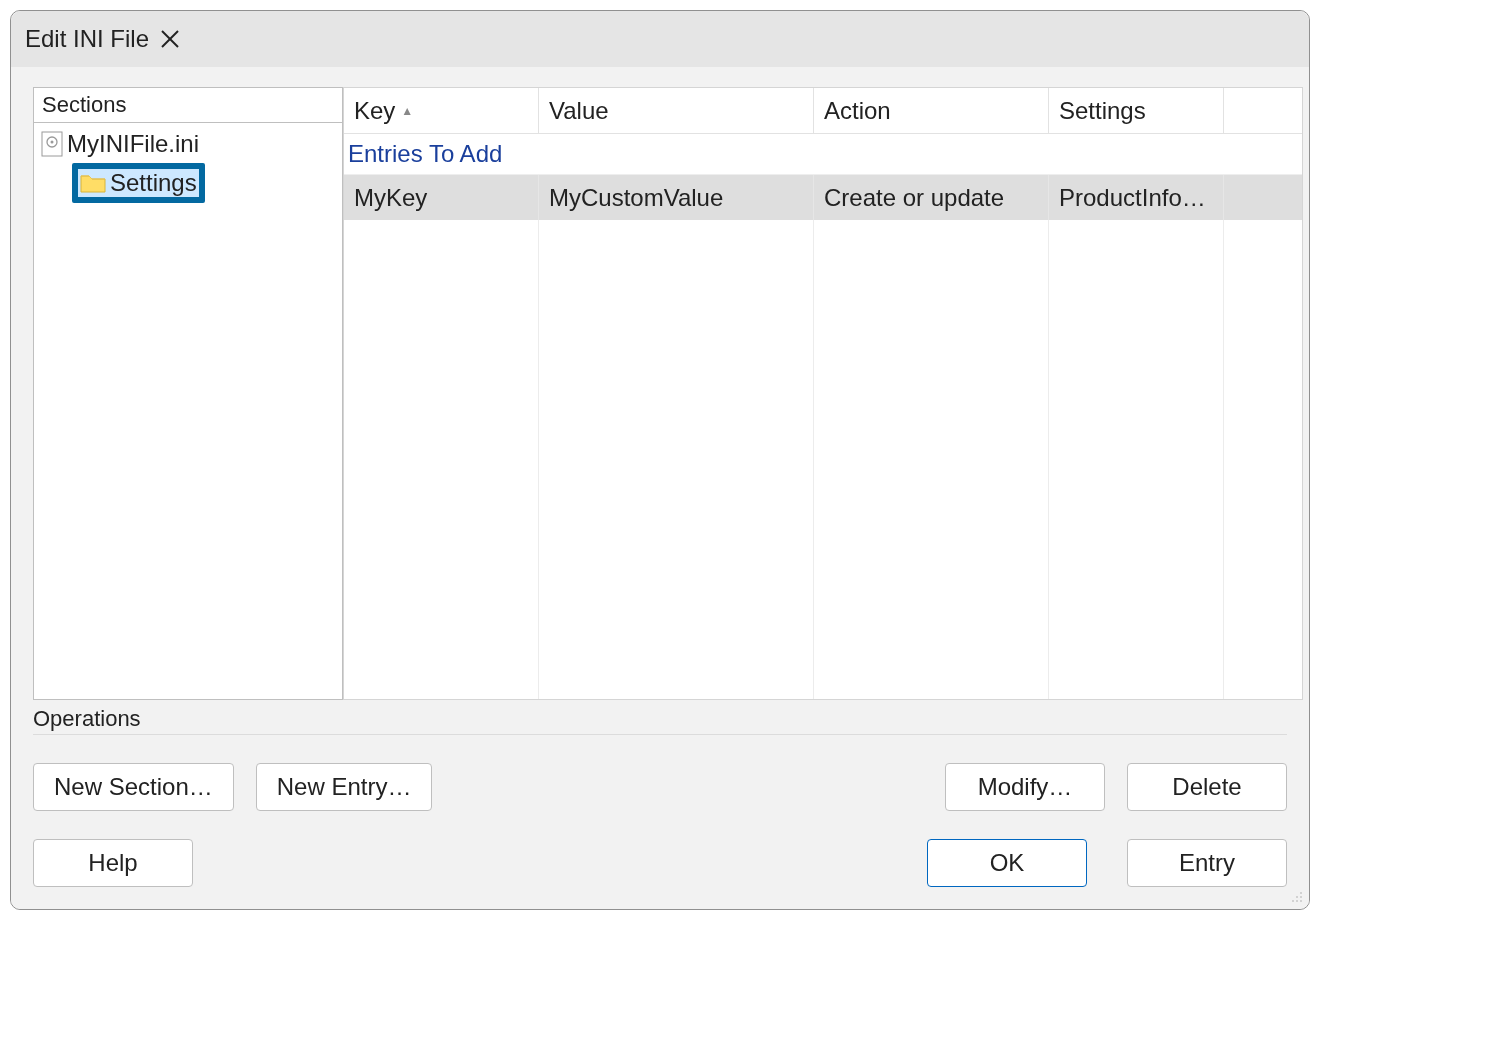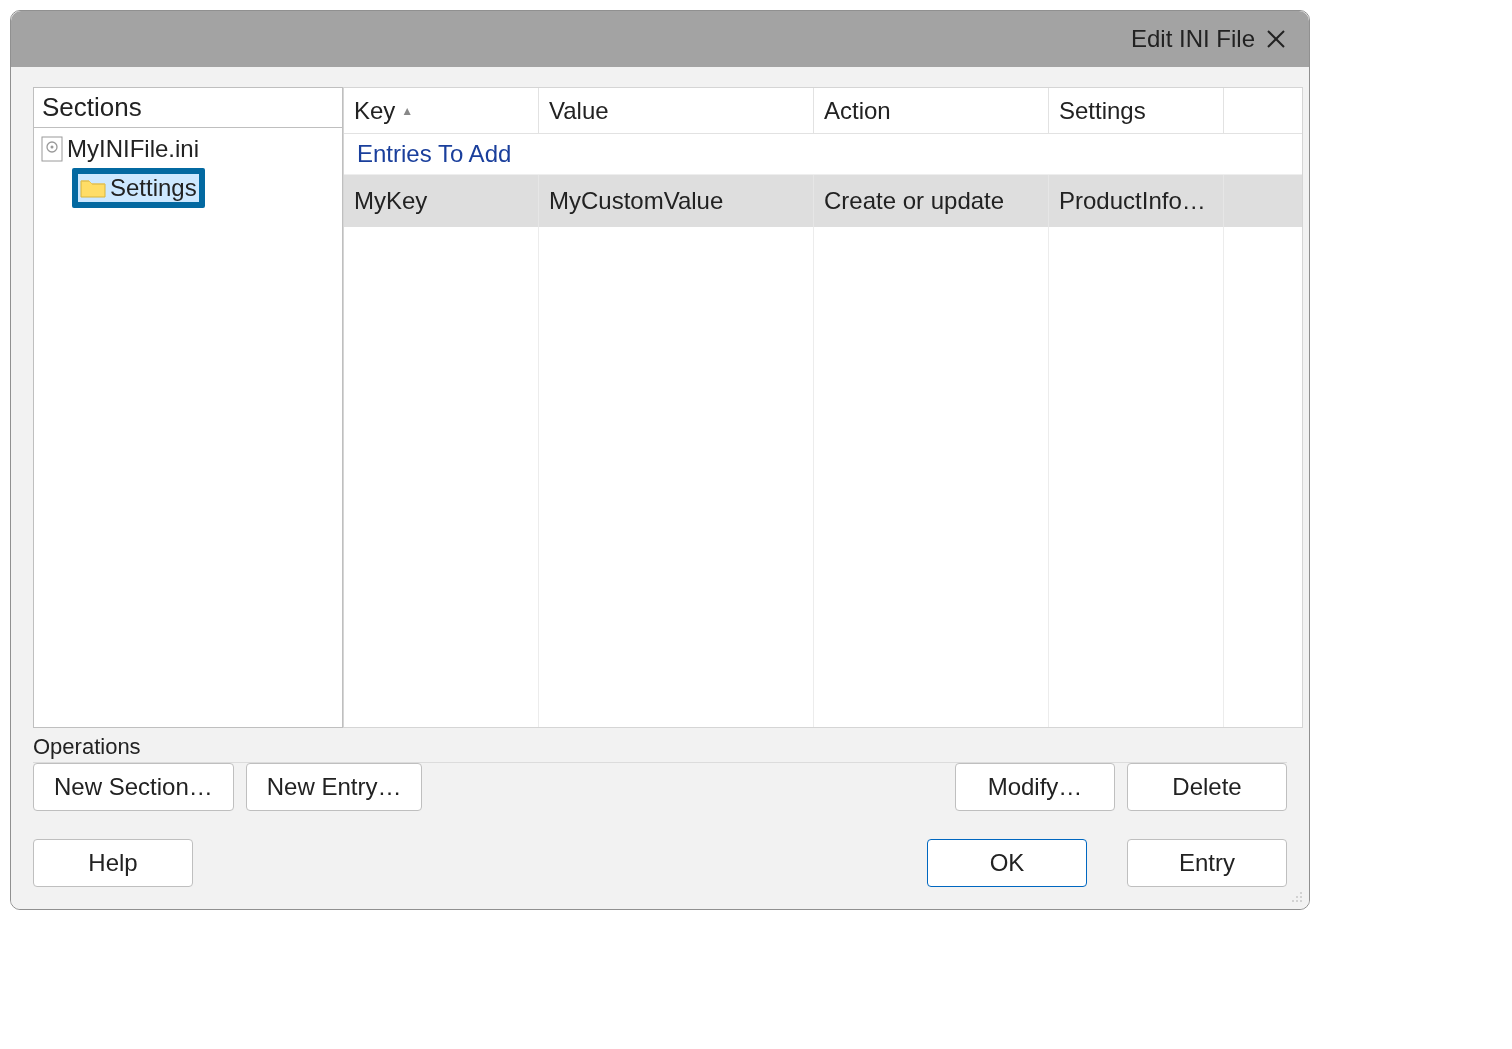--- a/index.html
+++ b/index.html
@@ -25,25 +25,25 @@
     flex-direction: column;
     box-shadow: 0 0 0 1px rgba(0,0,0,0.03) inset;
     position: relative;
   }
 
   
   .titlebar {
     height: 56px;
     display: flex;
     align-items: center;
-    justify-content: flex-end;
+    justify-content: flex-start;
     padding: 0 12px 0 14px;
     border-top-left-radius: 10px;
     border-top-right-radius: 10px;
-    background: #a3a3a3;
+    background: #e5e5e5;
   }
   .titlebar .title {
     font-size: 24px;
     color: #222;
   }
   .titlebar .close {
     width: 42px; height: 42px;
     display:flex;align-items:center;justify-content:center;
     cursor:pointer;
   }
@@ -70,21 +70,21 @@
 
   
   .sections-pane {
     width: 310px;
     background:#fff;
     border:1px solid #bfbfbf;
     display:flex;
     flex-direction:column;
   }
   .sections-header {
-    font-size:26px;
+    font-size:22px;
     padding: 4px 19px 4px 8px;
     border-bottom:1px solid #bfbfbf;
     color:#222;
   }
   .tree {
     padding-top:4px;
   }
   .tree-item {
     display:flex;
     align-items:center;
@@ -135,26 +135,26 @@
     cursor:pointer;
   }
   .sort-arrow {
     margin-left:6px;
     font-size:12px;
     color:#888;
   }
   .group-row {
     color:#1a3f9c;
     font-size:24px;
-    padding:6px 0 6px 13px;
+    padding:6px 0 6px 4px;
     border-bottom:1px solid #eeeeee;
   }
   .data-row {
     display:flex;
-    height:52px;
+    height:45px;
     background:#dedede;
     align-items:center;
   }
   .data-row.selected { background:#dedede; }
   .cell {
     padding-left:10px;
     border-right:1px solid #e6e6e6;
     height:100%;
     display:flex;align-items:center;
     overflow:hidden;
@@ -182,23 +182,24 @@
     background:#f2f2f2;
     padding: 6px 22px 14px 22px;
   }
   .operations .group-label{
     font-size:22px;
     color:#222;
     padding-bottom:2px;
   }
   .operations-inner{
     border-top:1px solid #dcdcdc;
-    display:flex;
-    align-items:center;
-    gap:12px;
+    padding-top:28px;
+    display:flex;
+    align-items:center;
+    gap:22px;
   }
   .operations-inner .spacer{flex:1}
   .btn {
     background:#fff;
     border:1px solid #bfbfbf;
     border-radius:4px;
     font-size:24px;
     height:48px;
     padding: 0 20px;
     min-width:160px;

